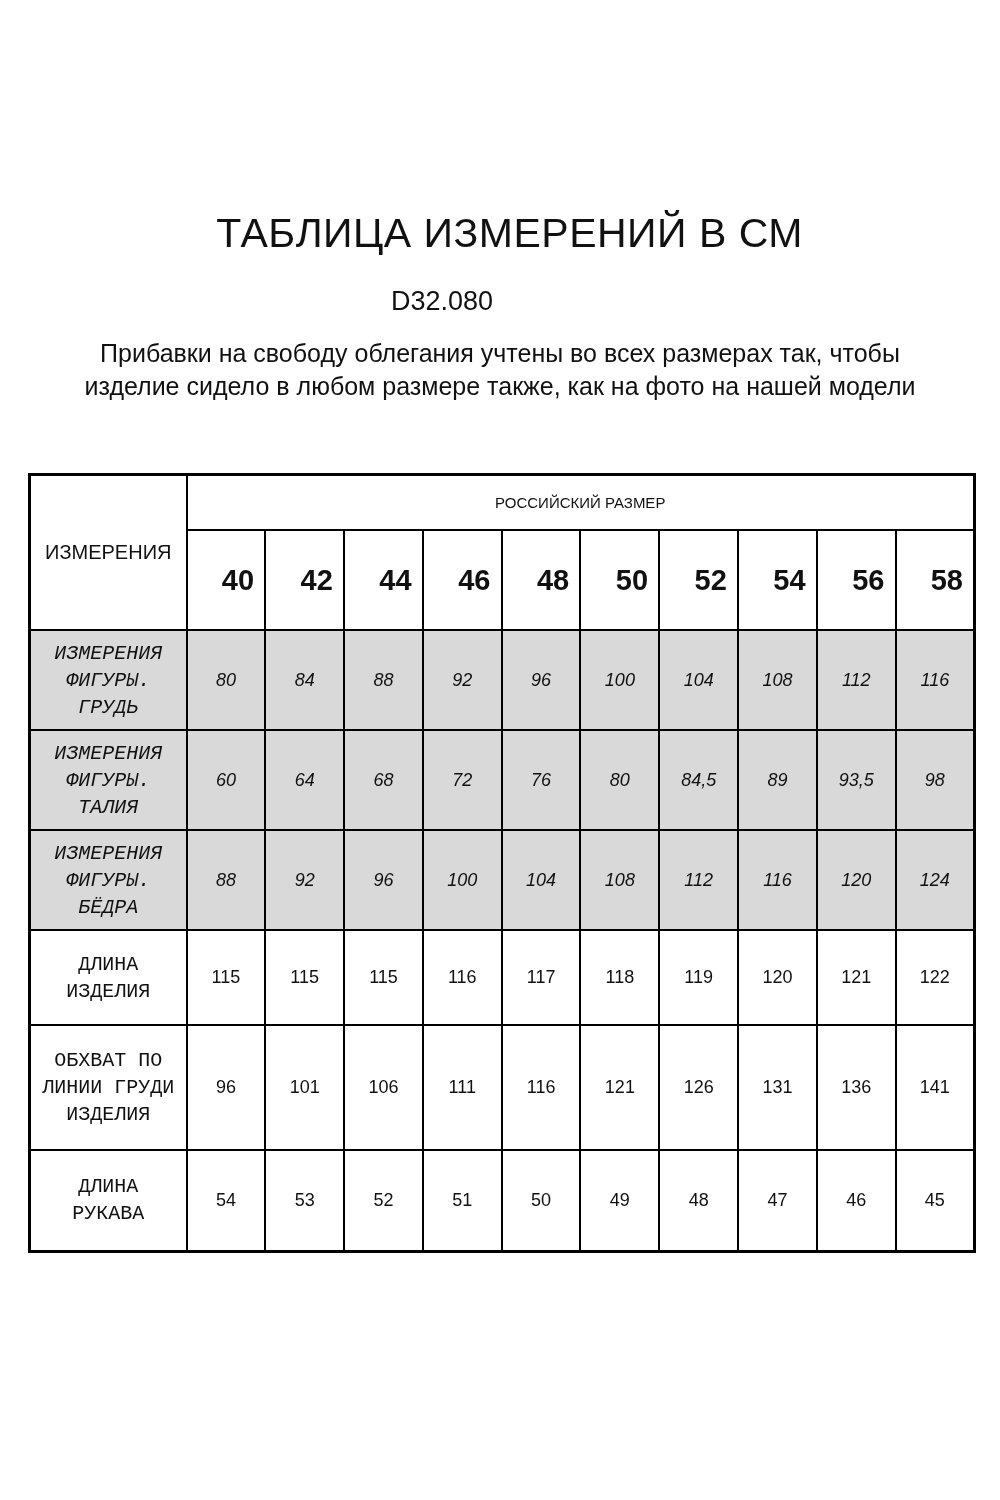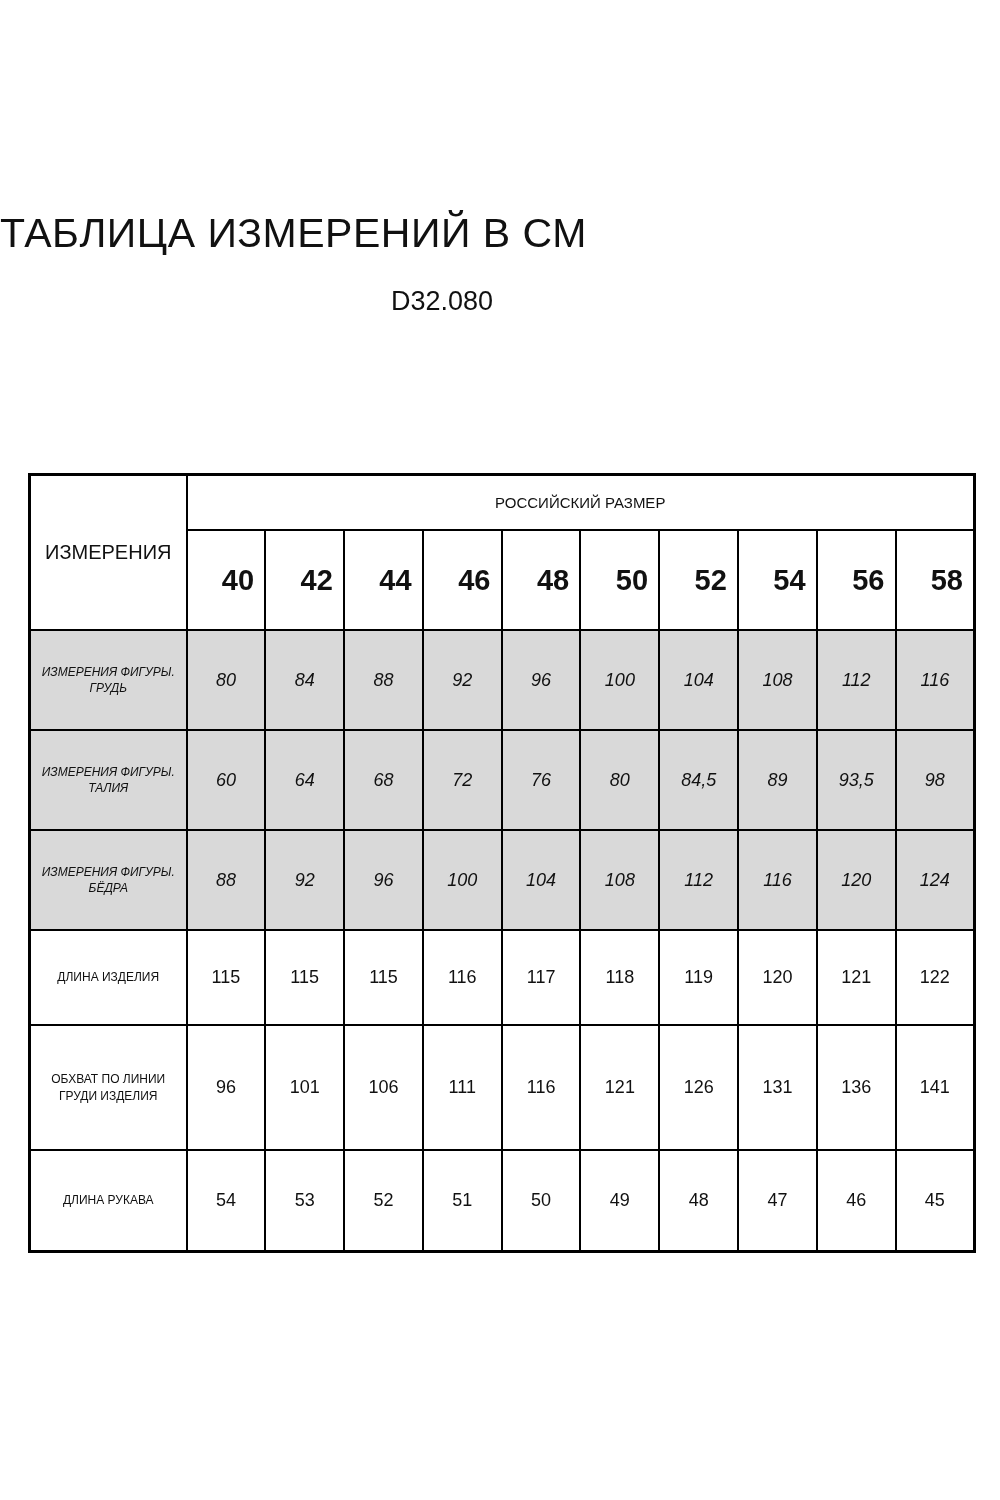--- a/index.html
+++ b/index.html
@@ -11,21 +11,21 @@
     position: relative;
     font-family: "Liberation Sans", "DejaVu Sans", sans-serif;
     color: #111111;
   }
 
   .page-title {
     position: absolute;
     top: 212px;
     left: 0;
     width: 803px;
-    text-align: left;
+    text-align: right;
     font-size: 41px;
     font-weight: 400;
     line-height: 1.05;
     letter-spacing: 0.5px;
     margin: 0;
   }
 
   .product-code {
     position: absolute;
     top: 286px;
@@ -70,34 +70,35 @@
   .size-table th.group-header { font-size: 15px; font-weight: 400; padding: 18px; }
   .size-table tr.sizes-row { height: 100px; }
   .size-table th.corner-header { font-size: 20px; font-weight: 400; }
   .size-table th.size-cell { font-size: 29px; font-weight: 700; padding-left: 28px; }
 
   .size-table tbody tr { height: 100px; }
   .size-table tbody tr:nth-child(4) { height: 95px; }
   .size-table tbody tr:nth-child(5) { height: 125px; }
   .size-table tbody tr:nth-child(6) { height: 101px; }
 
-  .size-table tbody td.row-label { font-size: 12px; line-height: 1.35; padding: 12px 10px; }
+  .size-table tbody td.row-label { font-size: 20px; line-height: 1.35; padding: 2px 10px; font-family: Liberation Mono, monospace; }
   .size-table tbody td.value-cell { font-size: 18px; margin-left: 12px; }
 
   .size-table tbody tr.shaded { background: #d9d9d9; font-style: italic; }
 </style>
 </head>
 <body>
 
 <h1 class="page-title">ТАБЛИЦА ИЗМЕРЕНИЙ В СМ</h1>
 
 <div class="product-code">D32.080</div>
 
 <p class="fit-note">
-  <br>
+  <span>Прибавки на свободу облегания учтены во всех размерах так, чтобы</span><br>
+  <span>изделие сидело в любом размере также, как на фото на нашей модели</span>
 </p>
 
 <table class="size-table">
   <colgroup>
       <col style="width: 157px;">
       <col>
       <col>
       <col>
       <col>
       <col>

